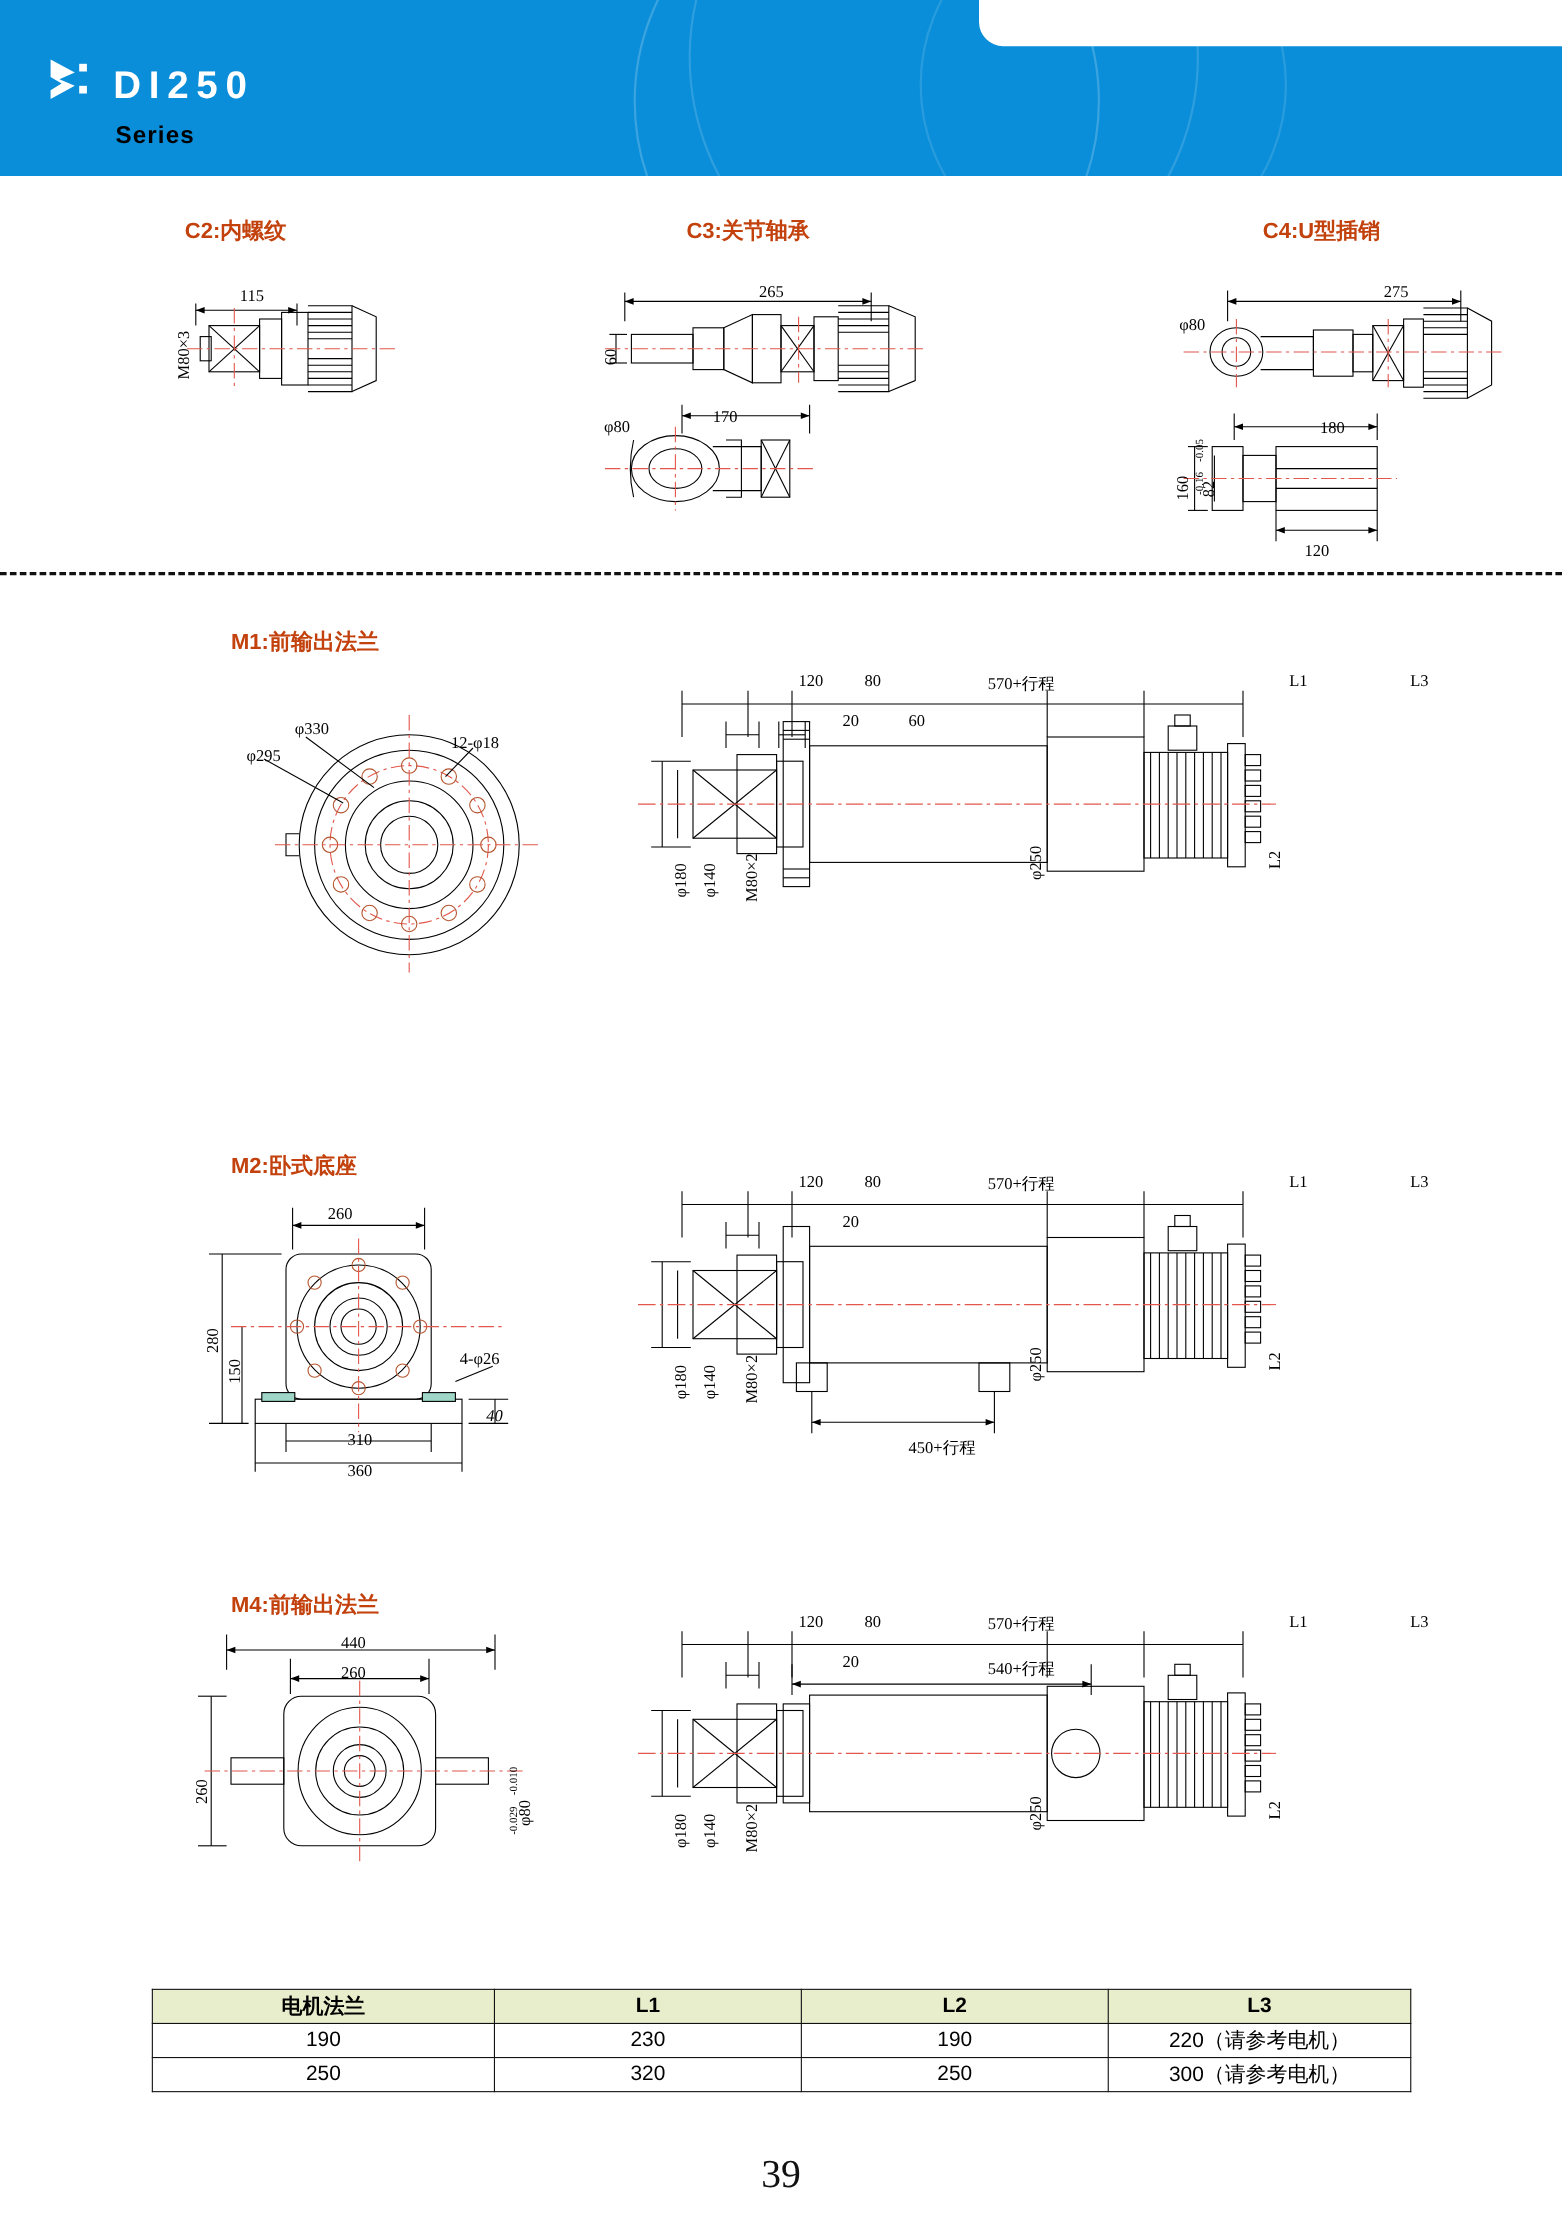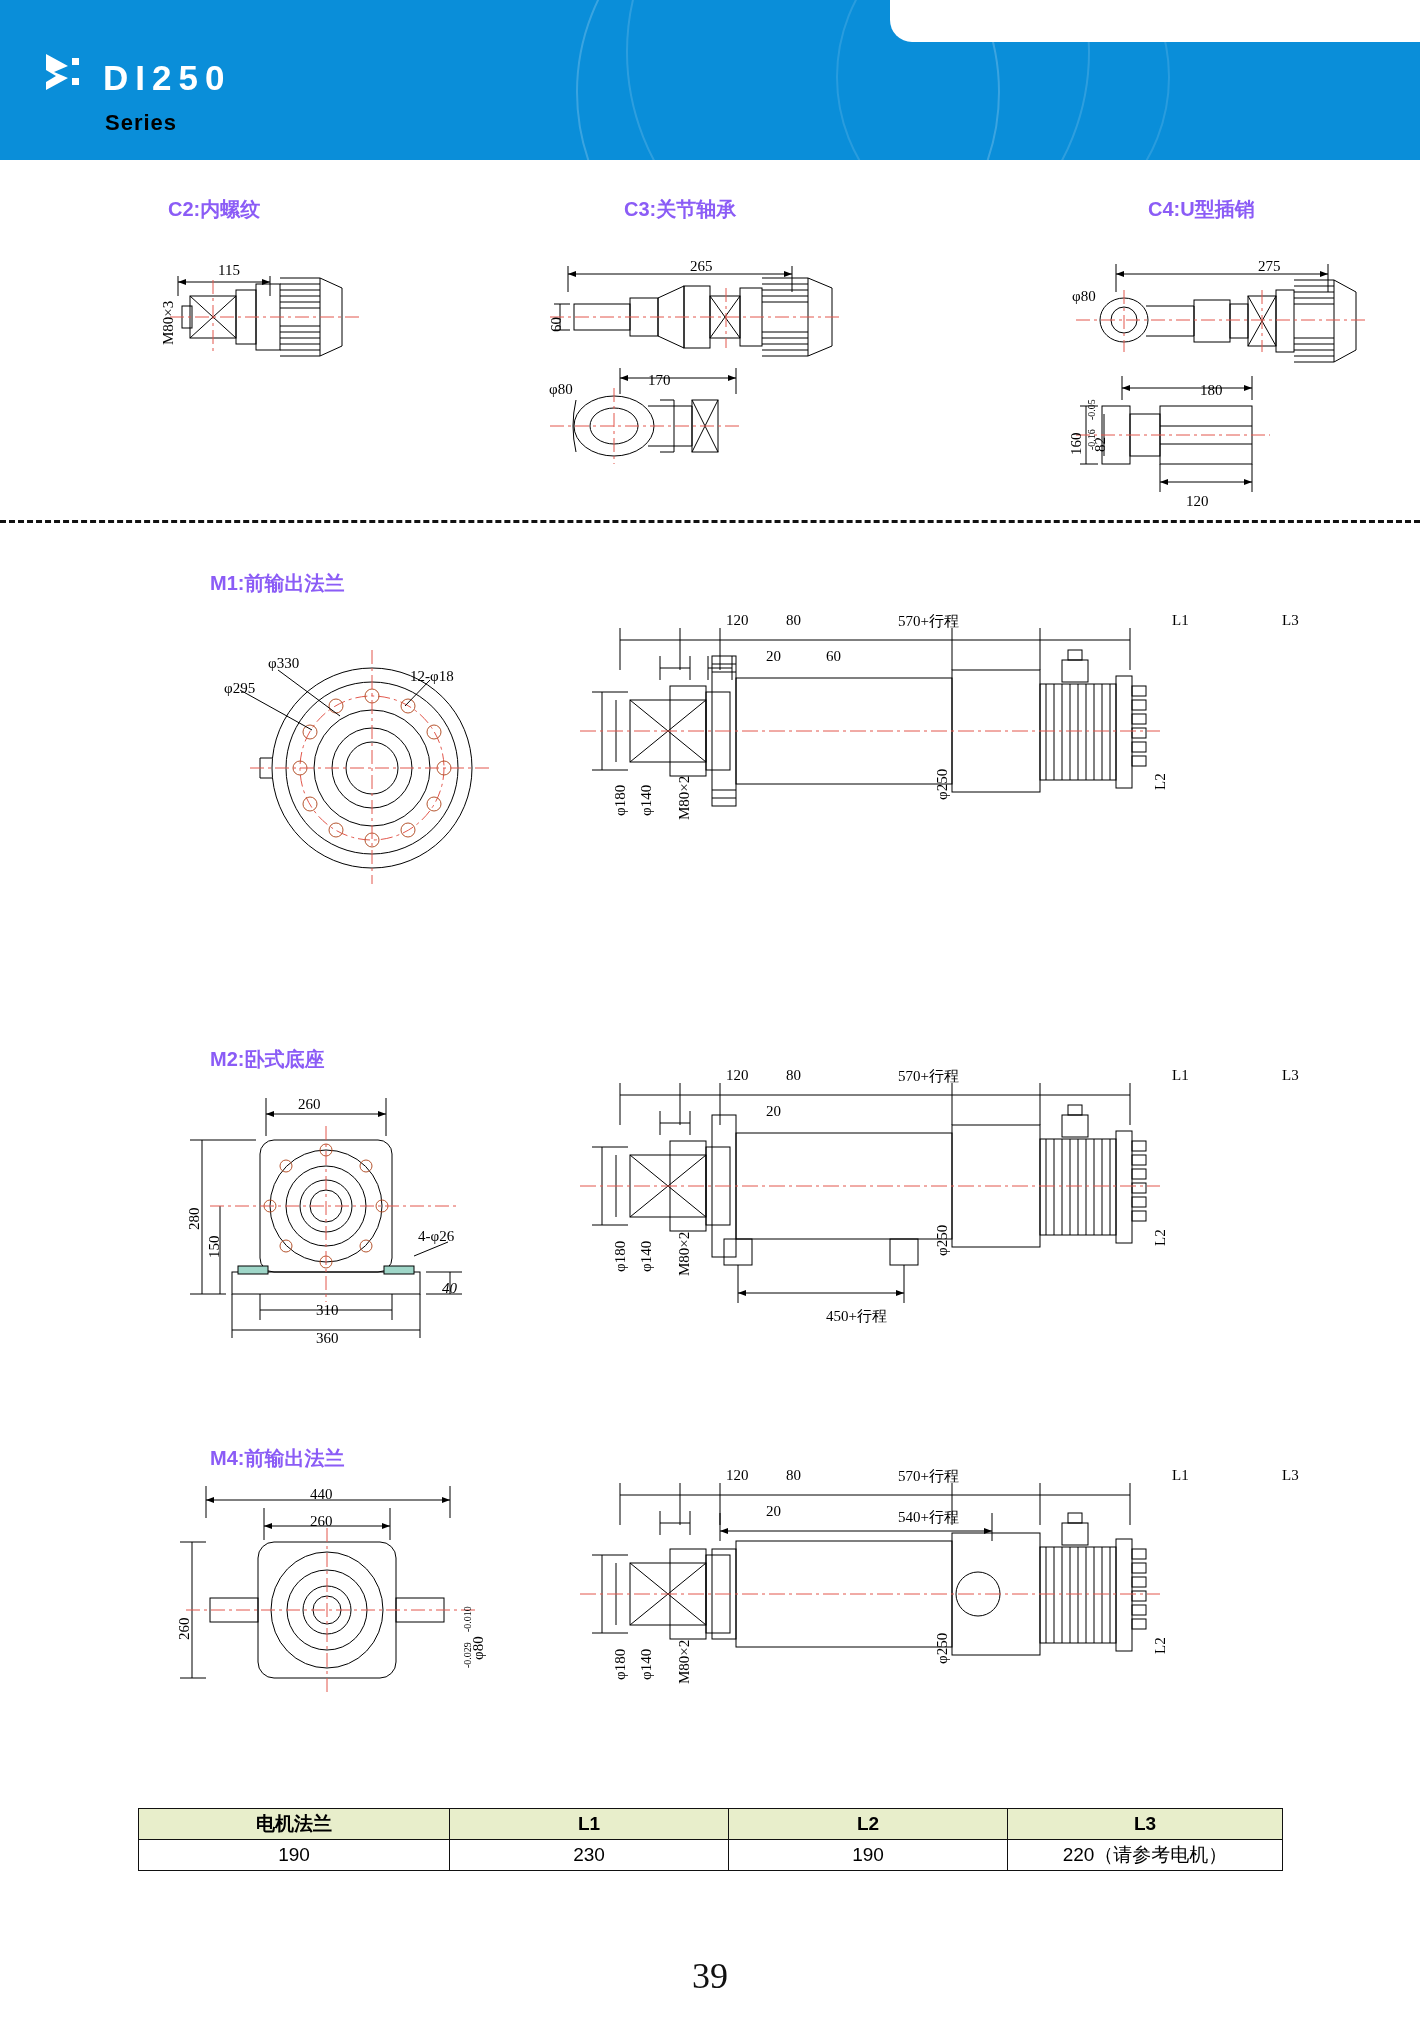--- a/index.html
+++ b/index.html
@@ -37,21 +37,21 @@
   }
   .header .title{
     position:absolute;left:103px;top:58px;
     color:#ffffff;font-size:35px;font-weight:bold;letter-spacing:7px;
   }
   .header .subtitle{
     position:absolute;left:105px;top:110px;
     color:#000000;font-size:22px;font-weight:bold;letter-spacing:1px;
   }
   
-  .lbl{position:absolute;color:#8b5cf6;font-size:20px;font-weight:bold;white-space:nowrap;}
+  .lbl{position:absolute;color:#c2410c;font-size:20px;font-weight:bold;white-space:nowrap;}
   .dim{position:absolute;color:#000;font-size:15px;white-space:nowrap;font-family:"Liberation Serif",serif;}
   .dimv{position:absolute;color:#000;font-size:15px;white-space:nowrap;
         font-family:"Liberation Serif",serif;transform:rotate(-90deg);transform-origin:left top;}
   .dashsep{
     position:absolute;left:0;top:520px;width:1420px;height:0;
     border-top:3px dashed #111;
   }
   svg{position:absolute;left:0;top:0;overflow:visible;}
   
   .tbl{
@@ -629,16 +629,22 @@
       <th>L3</th>
     </tr>
   </thead>
   <tbody>
     <tr>
       <td>190</td>
       <td>230</td>
       <td>190</td>
       <td>220（请参考电机）</td>
     </tr>
+    <tr>
+      <td>250</td>
+      <td>320</td>
+      <td>250</td>
+      <td>300（请参考电机）</td>
+    </tr>
   </tbody>
 </table>
 
 <div class="pageno">39</div>
 
 </body></html>

